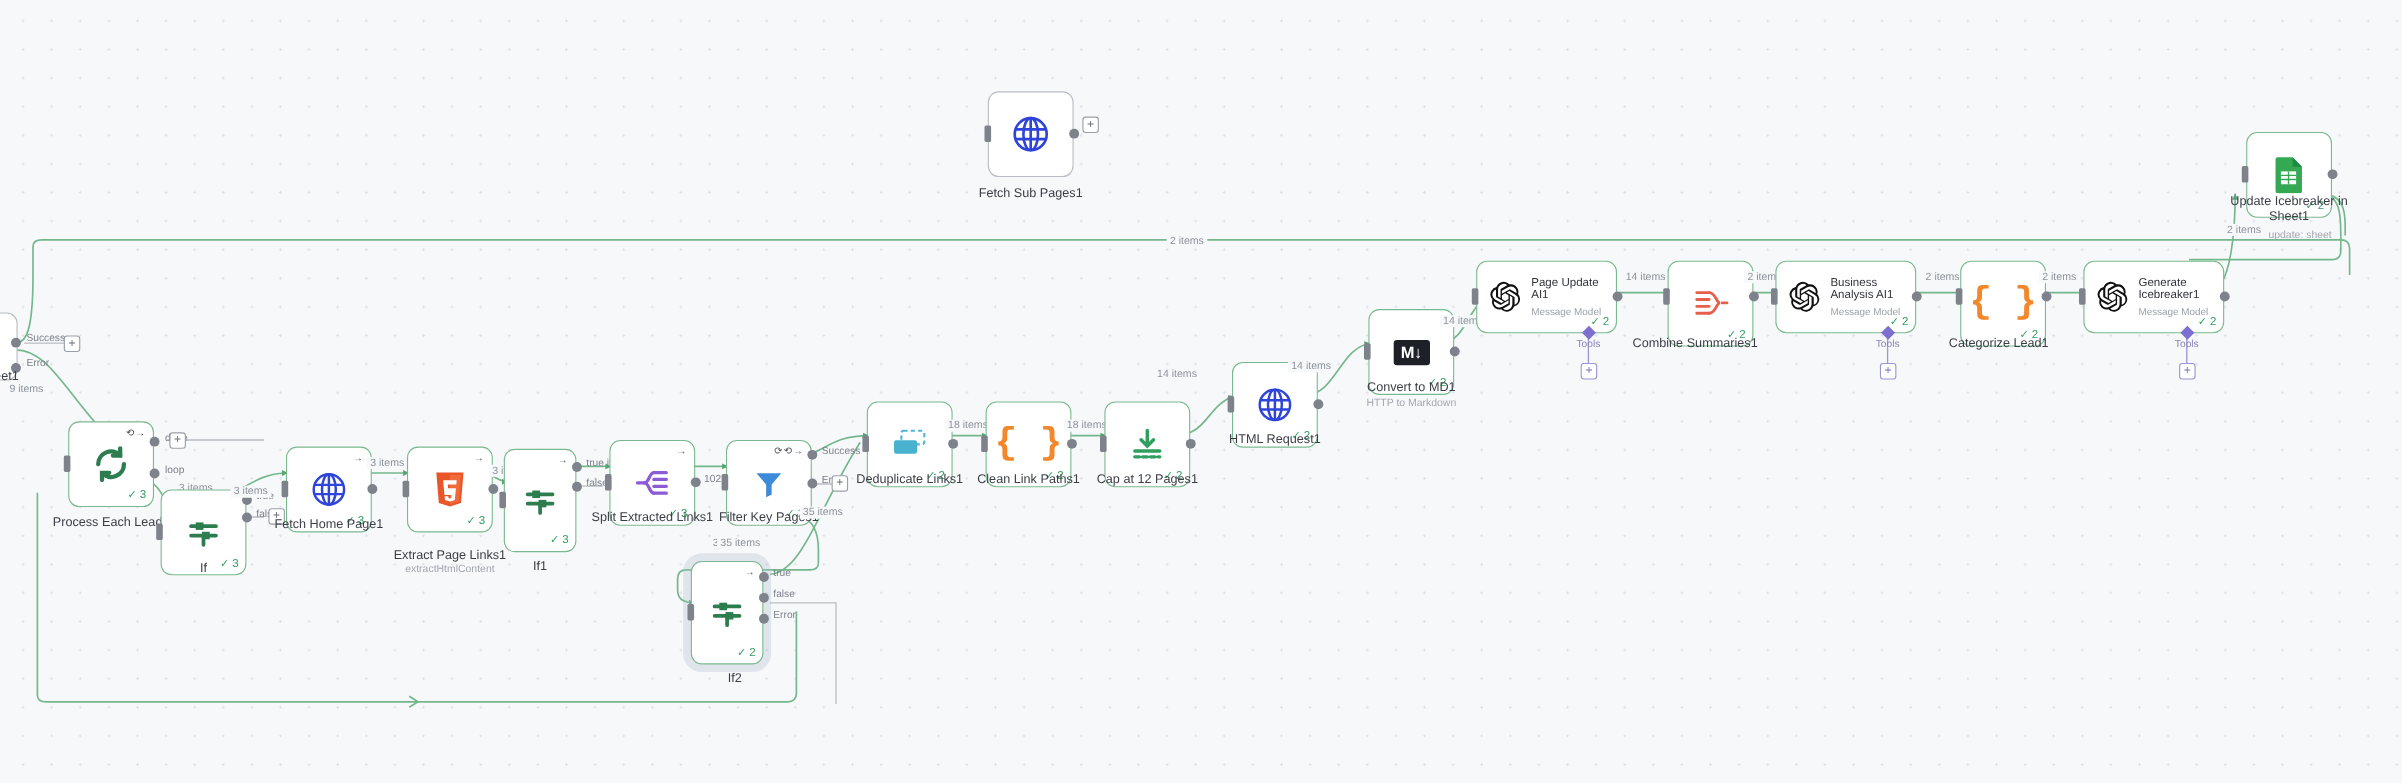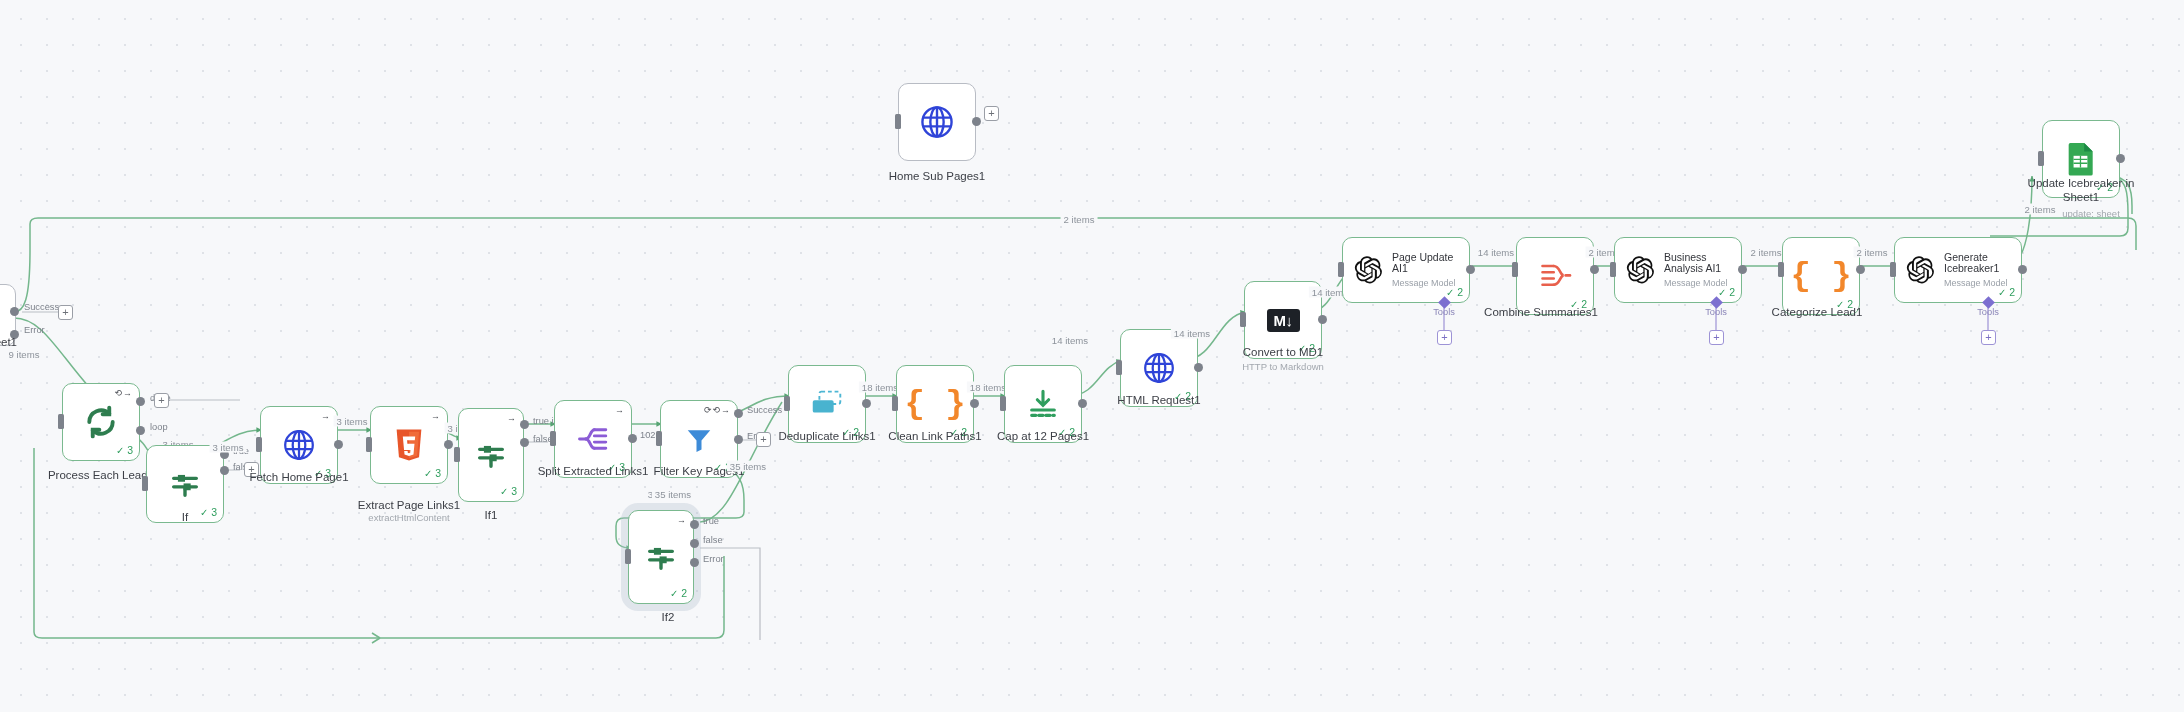--- a/index.html
+++ b/index.html
@@ -206,21 +206,21 @@
   <div class="node plain" style="left:898px; top:83px;">
     <svg class="ic globe" width="38" height="38" viewBox="0 0 24 24" fill="none" stroke="currentColor" stroke-width="1.5">
       <circle cx="12" cy="12" r="9.2"></circle>
         <ellipse cx="12" cy="12" rx="4.2" ry="9.2"></ellipse>
       <path d="M3,9.2 H21 M3,14.8 H21 M12,2.8 V21.2"></path>
     </svg>
   </div>
   <span class="inp" style="left:895px; top:114px;"></span>
   <span class="dot" style="left:972px; top:117px;"></span>
   <span class="plus" style="left:984px; top:106px;">+</span>
-  <span class="nlabel" style="left:937px; top:169px;">Home Sub Pages1</span>
+  <span class="nlabel" style="left:937px; top:169px;">Fetch Sub Pages1</span>
 
   <div class="node" style="left:62px; top:383px;">
     <span class="ntools">⟲→</span>
     <svg class="ic" width="36" height="36" viewBox="0 0 24 24" fill="none" stroke="#2e7d4f" stroke-width="2.6" stroke-linecap="round">
       <path d="M4.2,12 a7.8,7.8 0 0 1 13.3,-5.5"></path>
       <path d="M19.8,12 a7.8,7.8 0 0 1 -13.3,5.5"></path>
       <path d="M17.5,2.4 v4.4 h-4.4"></path>
       <path d="M6.5,21.6 v-4.4 h4.4"></path>
     </svg>
     <span class="tick">3</span>

